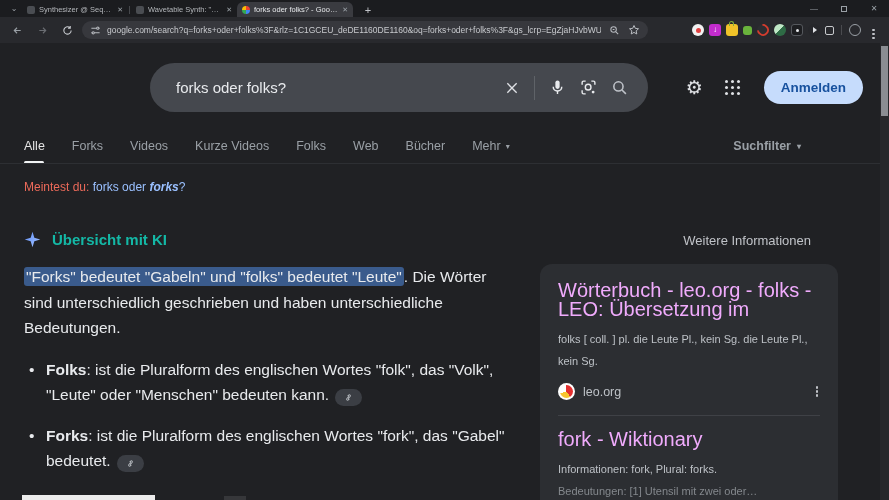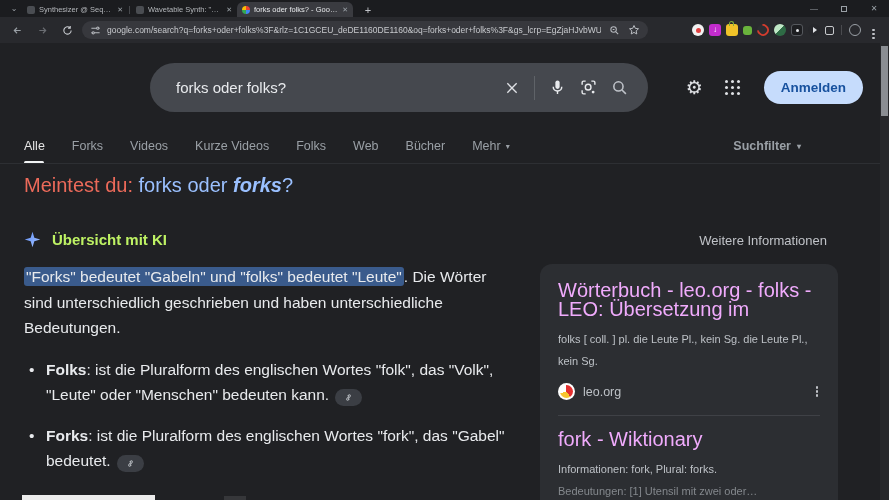--- a/index.html
+++ b/index.html
@@ -68,29 +68,29 @@
   .nav-item { font-size:12.5px; color:#9aa0a6; position:relative; padding-bottom:2px;
     white-space:nowrap; display:flex; align-items:center; gap:5px; }
   .nav-item.active { color:#e5e5e5; }
   .nav-item.active::after { content:""; position:absolute; left:0; right:1px; bottom:-9px;
     height:3px; background:#f1f3f4; border-radius:2px; }
   .caret { font-size:8px; color:#9aa0a6; }
   .suchfilter { position:absolute; right:88px; top:96px; font-size:12.5px; color:#9aa0a6;
     display:flex; align-items:center; gap:6px;font-weight:bold; }
   .nav-sep { position:absolute; left:0; right:0; top:120px; height:1px; background:#2d2f33; }
 
-  .spell { position:absolute; left:24px; top:131px; font-size:20px; }
+  .spell { position:absolute; left:24px; top:137px; font-size:12px; }
   .spell .label { color:#ec6a5a; }
   .spell a { color:#9ac0ff; text-decoration:none; }
   .spell .bi { font-weight:bold; font-style:italic; }
 
   .ai-header { position:absolute; left:24px; top:188px; display:flex; align-items:center; }
   .sparkle { width:17px; height:17px; margin-right:11px; }
-  .ai-title { font-size:15px; font-weight:bold; color:#bef264; }
-  .ai-more { position:absolute; right:62px; top:190px; font-size:13px; color:#c0c3c8; }
+  .ai-title { font-size:15px; font-weight:bold; color:#14b8a6; }
+  .ai-more { position:absolute; right:78px; top:190px; font-size:13px; color:#c0c3c8; }
   .ai-kebab { position:absolute; right:52px; top:190px; }
 
   .ai-left { position:absolute; left:24px; top:221px; width:487px; color:#e8eaed;
     font-size:15.5px; line-height:25.5px; }
   .hl { background:#3a5b8c; border-radius:3px; padding:1px 2px; }
   .ai-bullets { margin-top:16px; list-style:none; }
   .ai-bullets li { position:relative; padding-left:22px; margin-bottom:15px; }
   .ai-bullets li::before { content:"•"; position:absolute; left:5px; color:#e8eaed; }
   .chip { display:inline-flex; align-items:center; justify-content:center; width:27px; height:17px;
     background:#3b3e44; border-radius:9px; vertical-align:-3px; margin-left:6px; }

